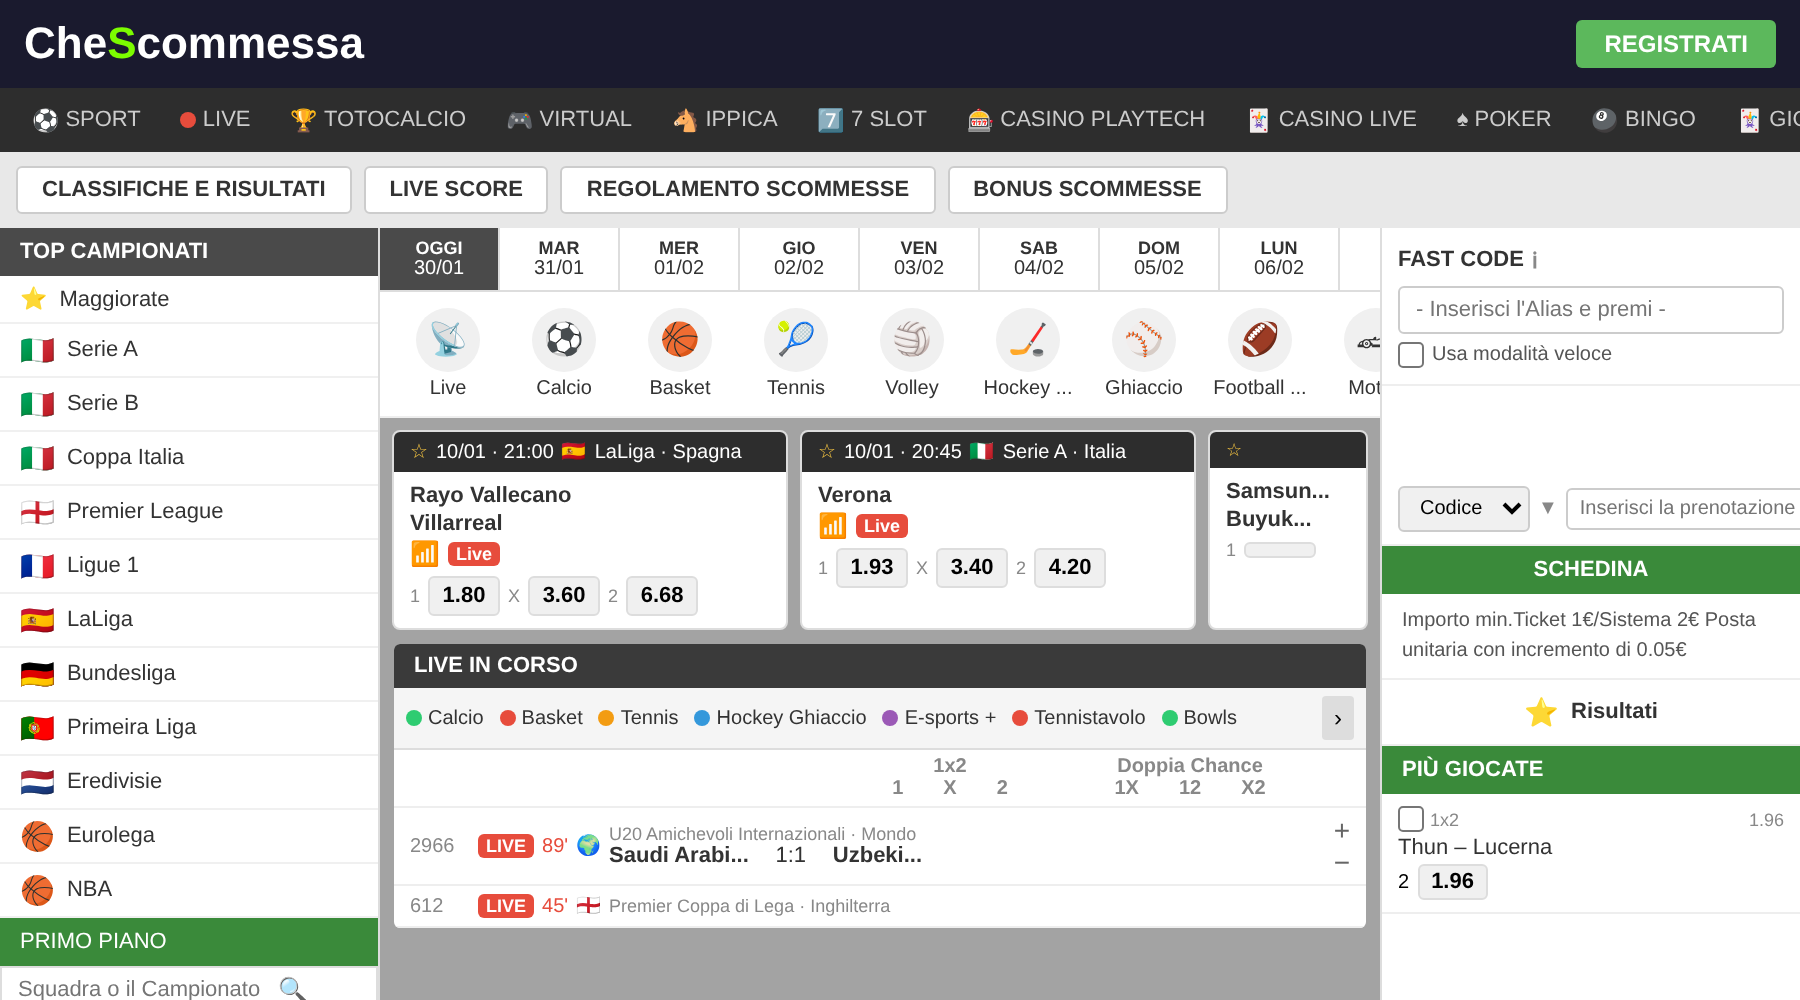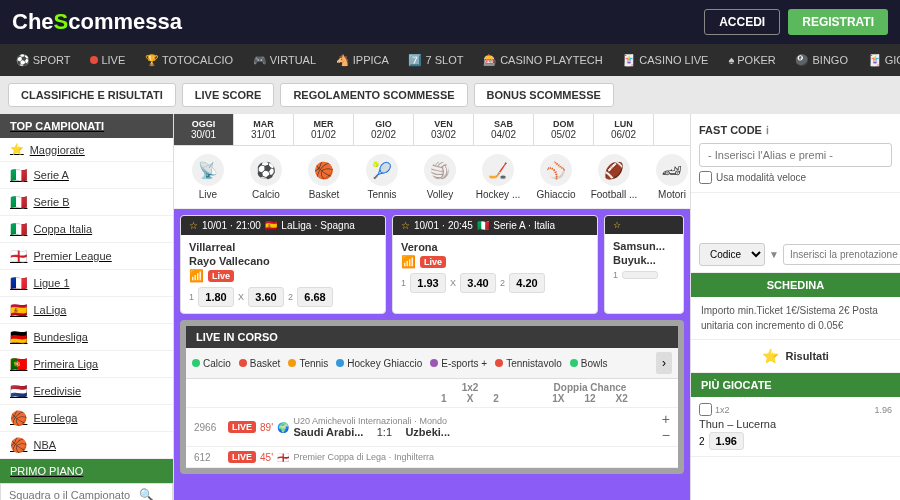--- a/index.html
+++ b/index.html
@@ -83,25 +83,24 @@
     }
 
     
     .main {
       display: flex;
       height: calc(500px - 44px - 32px - 38px);
     }
 
     
     .sidebar {
-      width: 174px;
+      width: 190px;
       background: white;
       border-right: 1px solid #ddd;
       overflow-y: auto;
-      text-decoration: underline;
     }
     .sidebar-title {
       background: #4a4a4a;
       color: white;
       padding: 6px 10px;
       font-size: 11px;
       font-weight: bold;
     }
     .sidebar-item {
       display: flex;
@@ -133,21 +132,21 @@
       border: none;
       outline: none;
       font-size: 11px;
       width: 130px;
     }
 
     
     .center {
       flex: 1;
       overflow-y: auto;
-      background: #8b5cf6;
+      background: #a3a3a3;
     }
 
     
     .date-tabs {
       display: flex;
       background: white;
       border-bottom: 1px solid #ddd;
       overflow: hidden;
     }
     .date-tab {
@@ -252,21 +251,21 @@
       font-size: 9px;
       font-weight: bold;
     }
     .signal-icon { color: #2ecc71; font-size: 12px; }
 
     
     .live-section {
       background: white;
       border-radius: 4px;
       margin: 0 6px 6px 6px;
-      border: 6px solid #a3a3a3;
+      border: 1px solid #a3a3a3;
       overflow: hidden;
     }
     .live-section-header {
       background: #3a3a3a;
       color: white;
       padding: 5px 10px;
       font-size: 11px;
       font-weight: bold;
     }
     .live-sport-tabs {
@@ -434,21 +433,20 @@
 </head>
 <body>
 
 <div class="header">
   <div class="logo">
     <span class="logo-che">Che</span>
     <span class="logo-s">S</span>
     <span class="logo-che">commessa</span>
   </div>
   <div class="header-buttons">
-    <button class="btn-accedi">ACCEDI</button>
     <button class="btn-registrati">REGISTRATI</button>
   </div>
 </div>
 
 <div class="nav-bar">
   <div class="nav-item">⚽ <span>SPORT</span></div>
   <div class="nav-item">
       <span class="dot dot-red"></span> 
       <span>LIVE</span>
     </div>
@@ -612,22 +610,22 @@
     <div class="match-cards">
 
       <div class="match-card">
         <div class="match-card-header">
           <span class="star-small">☆</span>
           <span>10/01 · 21:00</span>
           <span>🇪🇸</span>
           <span>LaLiga · Spagna</span>
         </div>
         <div class="match-card-body">
+          <div class="team-name">Rayo Vallecano</div>
           <div class="team-name">Villarreal</div>
-          <div class="team-name">Rayo Vallecano</div>
           <div style="display:flex;align-items:center;gap:4px;margin-top:2px;">
             <span class="signal-icon">📶</span>
             <span class="live-badge">Live</span>
           </div>
           <div class="odds-row">
             <span class="odd-label">1</span>
             <button class="odd-btn">1.80</button>
             <span class="odd-label">X</span>
             <button class="odd-btn">3.60</button>
             <span class="odd-label">2</span>

